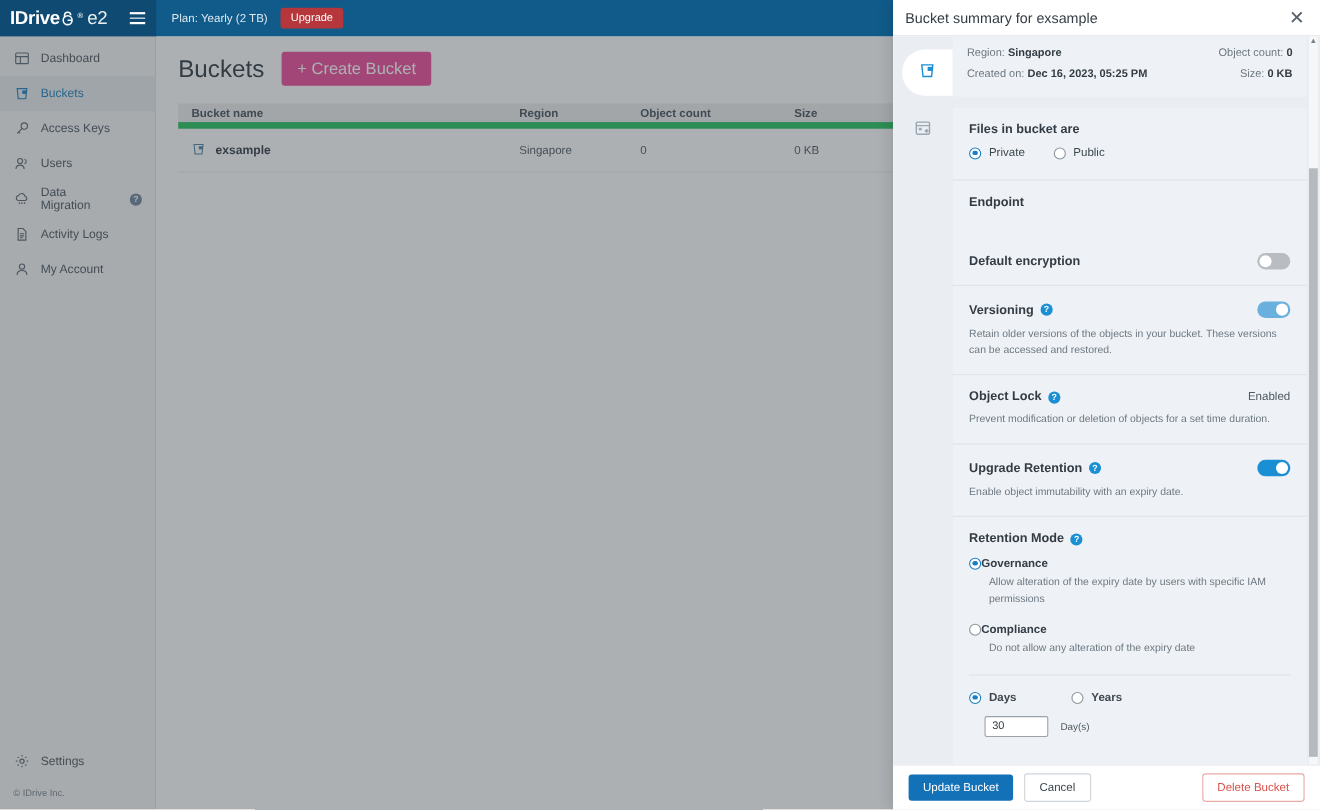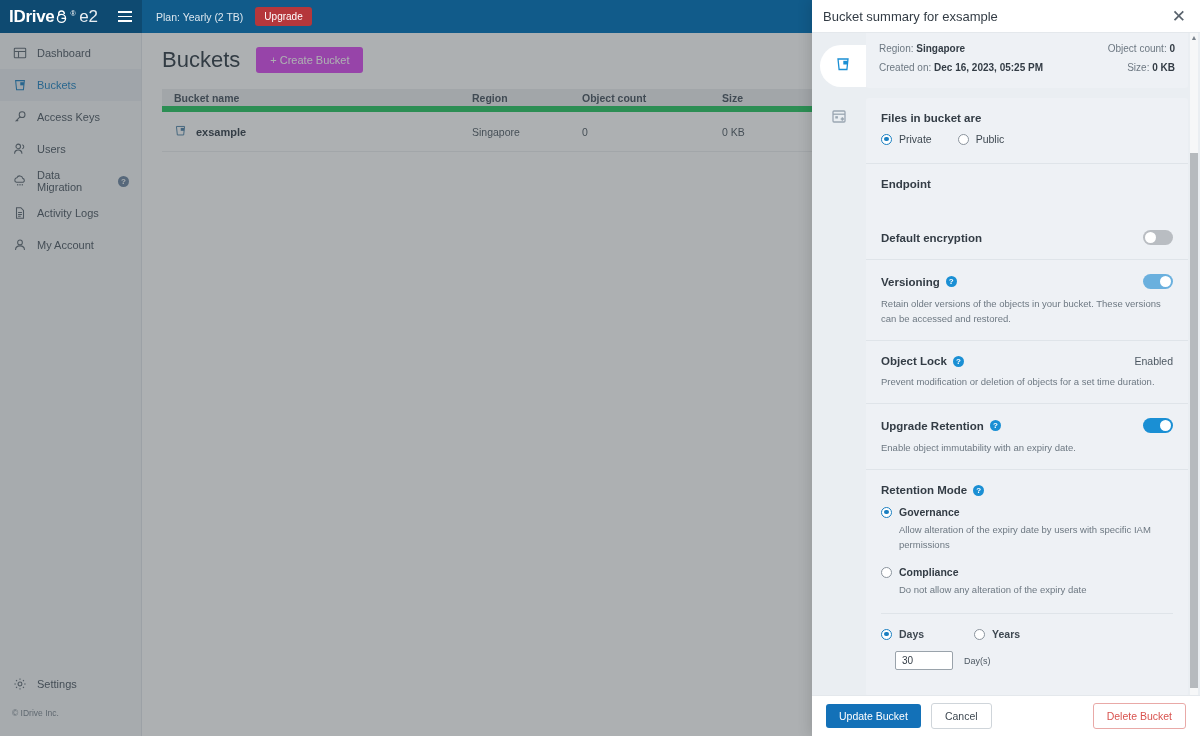--- a/index.html
+++ b/index.html
@@ -51,33 +51,33 @@
     gap:10px; font-size:11px; color:#4a5560; cursor:pointer; position:relative;
   }
   .nav-item .ico { width:15px; height:15px; display:flex; align-items:center; justify-content:center; flex:0 0 15px;}
   .nav-item.active { background:#e9edf1; color:#1a7fc1; }
   .nav-item.active .ico svg { stroke:#1a7fc1; }
   .nav-item .lbl { flex:1; }
   .helpdot {
     width:11px; height:11px; border-radius:50%; background:#6b84a0; color:#fff;
     font-size:8px; line-height:11px; text-align:center; font-weight:bold;
   }
-  .nav-bottom { margin-top:auto; padding-bottom:18px; }
+  .nav-bottom { margin-top:auto; padding-bottom:10px; }
   .copyright { font-size:8.5px; color:#7b858f; padding:8px 12px 0 12px; }
 
   
   .main {
     position:absolute; top:33px; left:142px; width:1058px; height:703px;
     background:#fff; padding:14px 0 0 20px;
   }
   .page-head { display:flex; align-items:center; gap:16px; margin-bottom:16px; }
   .page-title { font-size:22px; color:#2c3742; font-weight:400; }
   .create-btn {
-    background:#d946ef; color:#fff; border:none; border-radius:3px;
-    font-size:11px; padding:7px 14px; cursor:pointer;
+    background:#ec4899; color:#fff; border:none; border-radius:3px;
+    font-size:15px; padding:7px 14px; cursor:pointer;
   }
   .tbl { width:940px; font-size:10.5px; }
   .tbl-head {
     display:flex; background:#eceef0; height:23px; align-items:center;
     color:#44505c; font-weight:600; border-bottom:6px solid #22c55e;
   }
   .tbl-row {
     display:flex; height:40px; align-items:center;
     border-bottom:1px solid #eceef0; color:#4d5862;
   }
@@ -172,21 +172,21 @@
     border-radius:50%; background:#fff;
   }
   .toggle.on { background:#1a8fd4; }
   .toggle.on.light { background:#6ab0de; }
   .toggle.on::after { left:17px; }
 
   .endpoint-sect { padding:14px 15px 26px 15px; }
   .files-sect { padding:14px 15px 18px 15px; }
 
   .mode-item { margin-top:10px; }
-  .mode-label { display:flex; align-items:center; gap:7px; font-size:10.5px; font-weight:bold; color:#333c45;}
+  .mode-label { display:flex; align-items:center; font-size:10.5px; font-weight:bold; color:#333c45;}
   .mode-desc { font-size:9.5px; color:#6d7882; line-height:15px; margin:4px 0 0 18px; }
   .hr { height:1px; background:#dfe4e9; margin:16px 0 0 0; }
   .unit-row { display:flex; align-items:center; gap:50px; margin-top:14px; }
   .unit-row .radio { font-weight:bold; }
   .days-row { display:flex; align-items:center; gap:11px; margin:11px 0 0 14px; }
   .days-input {
     width:58px; height:19px; border:1px solid #9aa3ab; border-radius:2px;
     font-size:10px; padding:0 6px; color:#333c45; background:#fff;
     font-family:"Liberation Sans", sans-serif;
   }

